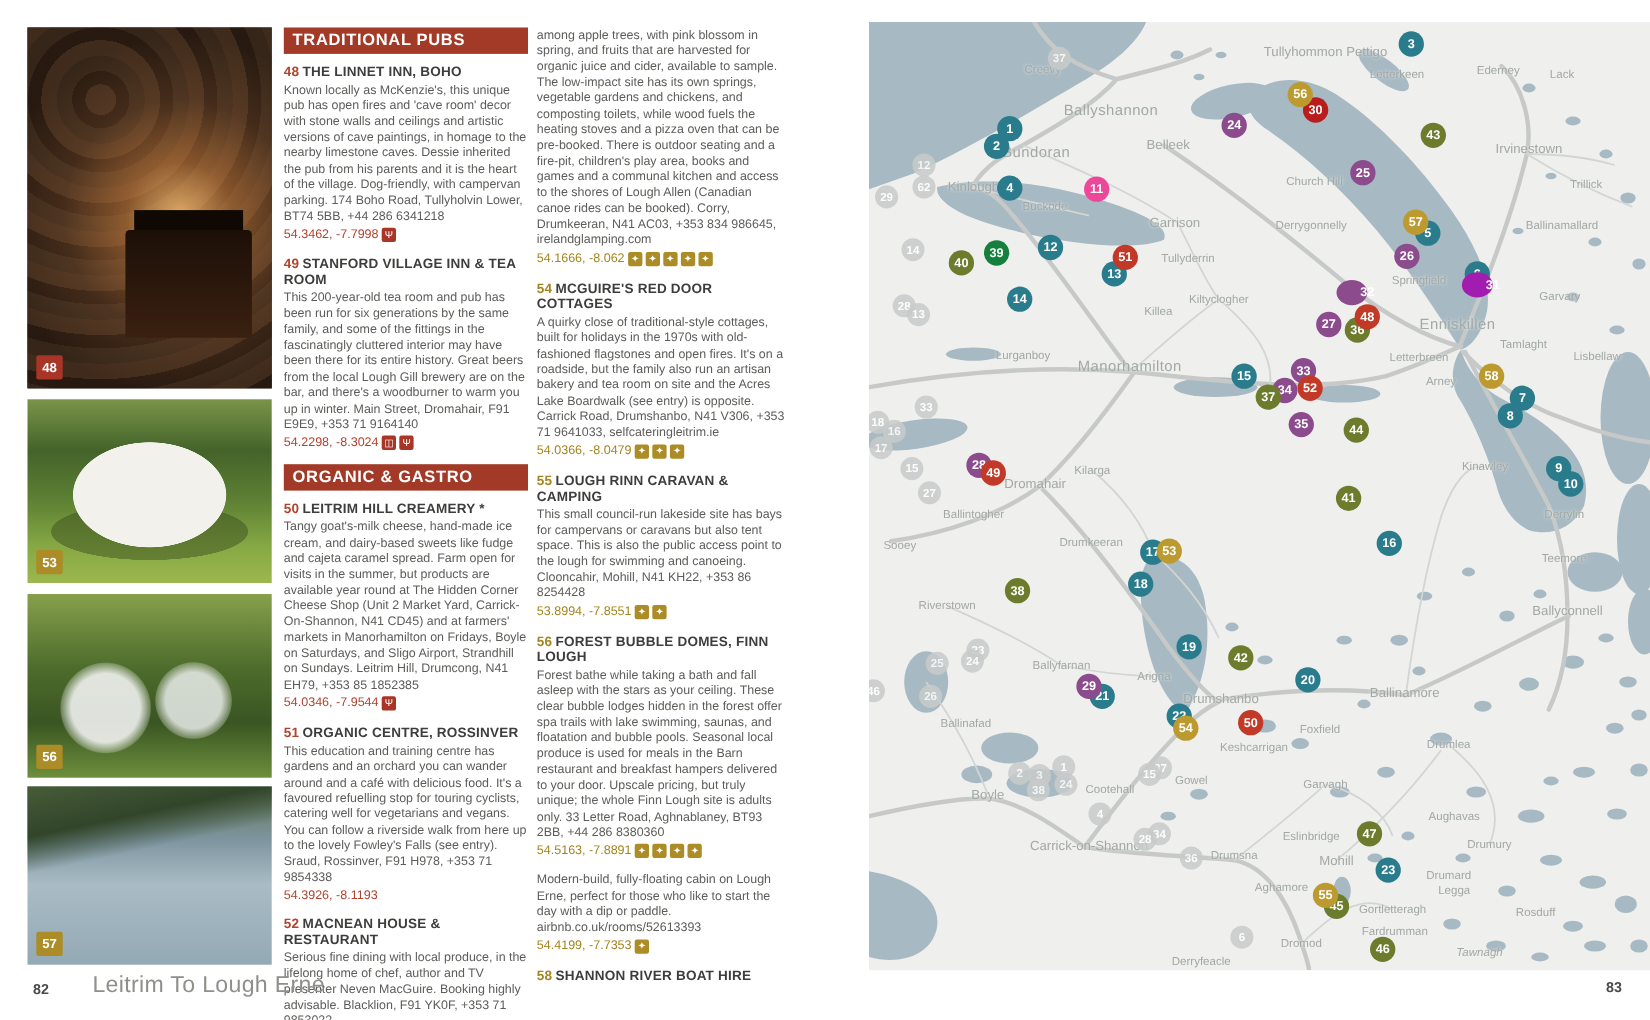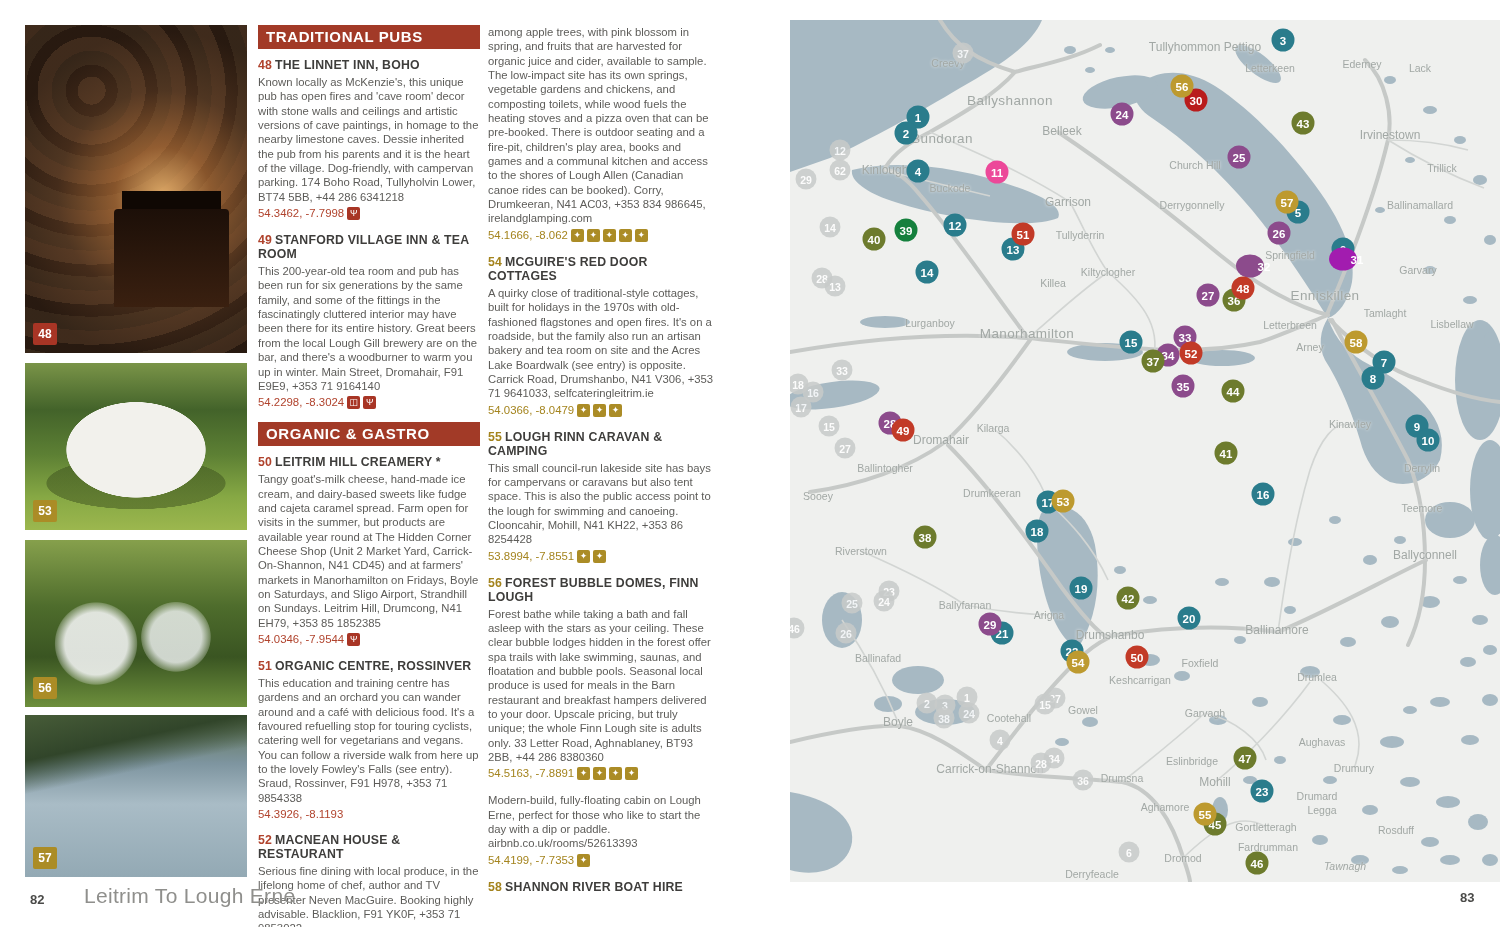--- a/index.html
+++ b/index.html
@@ -417,21 +417,21 @@
       <div class="marker" style="left: 282px; top: 631px; background: rgb(42, 124, 140);">22</div>
       <div class="marker" style="left: 472px; top: 771px; background: rgb(42, 124, 140);">23</div>
       <div class="marker" style="left: 332px; top: 94px; background: rgb(140, 75, 140);">24</div>
       <div class="marker" style="left: 449px; top: 137px; background: rgb(140, 75, 140);">25</div>
       <div class="marker" style="left: 489px; top: 213px; background: rgb(140, 75, 140);">26</div>
       <div class="marker" style="left: 418px; top: 275px; background: rgb(140, 75, 140);">27</div>
       <div class="marker" style="left: 100px; top: 403px; background: rgb(140, 75, 140);">28</div>
       <div class="marker" style="left: 200px; top: 604px; background: rgb(140, 75, 140);">29</div>
       <div class="marker" style="left: 406px; top: 80px; background: #b91c1c;">30</div>
       <div class="marker" style="left: 553px; top: 239px; background: #a21caf; padding-left: 28px;">31</div>
-      <div class="marker" style="left: 460px; top: 246px; background: rgb(140, 75, 140); padding-left: 28px;">32</div>
+      <div class="marker" style="left: 439px; top: 246px; background: rgb(140, 75, 140); padding-left: 28px;">32</div>
       <div class="marker" style="left: 395px; top: 317px; background: rgb(140, 75, 140);">33</div>
       <div class="marker" style="left: 378px; top: 335px; background: rgb(140, 75, 140);">34</div>
       <div class="marker" style="left: 393px; top: 366px; background: rgb(140, 75, 140);">35</div>
       <div class="marker" style="left: 444px; top: 280px; background: rgb(109, 123, 45);">36</div>
       <div class="marker" style="left: 363px; top: 341px; background: rgb(109, 123, 45);">37</div>
       <div class="marker" style="left: 135px; top: 517px; background: rgb(109, 123, 45);">38</div>
       <div class="marker" style="left: 116px; top: 210px; background: #15803d;">39</div>
       <div class="marker" style="left: 84px; top: 219px; background: rgb(109, 123, 45);">40</div>
       <div class="marker" style="left: 436px; top: 433px; background: rgb(109, 123, 45);">41</div>
       <div class="marker" style="left: 338px; top: 578px; background: rgb(109, 123, 45);">42</div>

